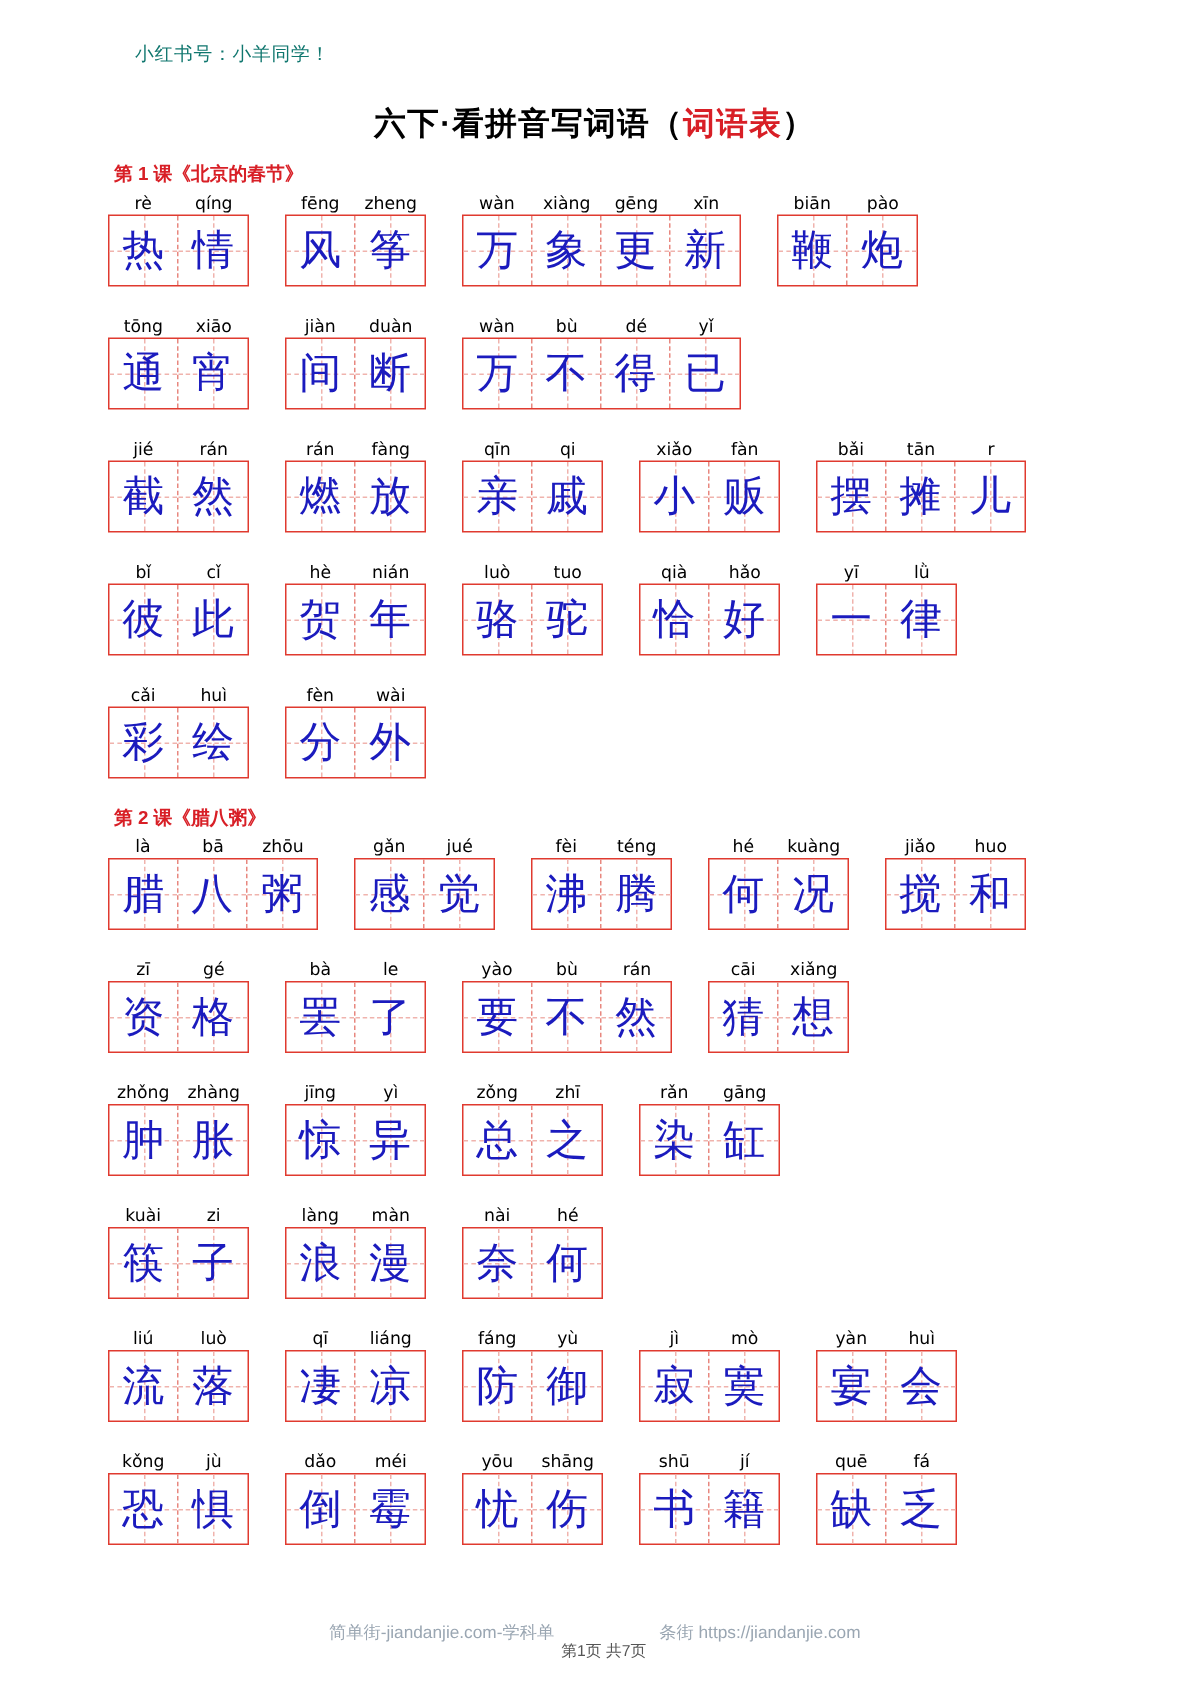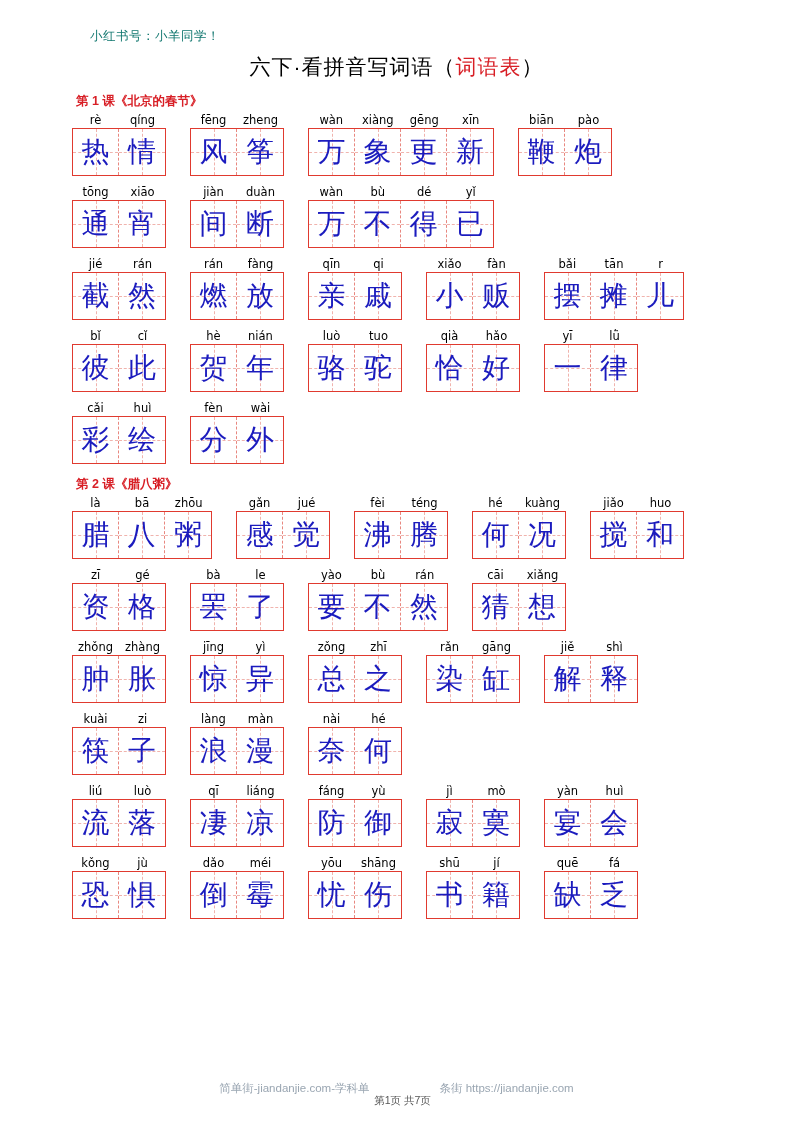--- a/index.html
+++ b/index.html
@@ -25,23 +25,23 @@
   .top-note {
     font-size: 12.5px;
     color: #0f766e;
     padding-top: 28px;
     padding-left: 42px;
     letter-spacing: 0.5px;
   }
   .doc-title {
     text-align: center;
     font-size: 21px;
-    font-weight: normal;
+    font-weight: bold;
     color: #000000;
-    margin-top: 8px;
+    margin-top: 23px;
     letter-spacing: 1px;
   }
   .doc-title .accent {
     color: #d81f26;
   }
   .lesson-header {
     font-size: 12.5px;
     font-weight: bold;
     color: #d81f26;
     margin-top: 12px;
@@ -49,21 +49,21 @@
     padding-left: 28px;
   }
   .lesson-block {
     margin-bottom: 6px;
   }
   .row {
     display: flex;
     flex-direction: row;
     align-items: flex-start;
     justify-content: flex-start;
-    margin-bottom: 8px;
+    margin-bottom: 18px;
     padding-left: 24px;
   }
   .word-group {
     margin-right: 24px;
     display: flex;
     flex-direction: column;
     align-items: center;
   }
   .pinyin-line {
     display: flex;
@@ -649,34 +649,20 @@
             </div>
             <div class="char-line">
               <div class="char-cell">
                 <span class="char">染</span>
               </div>
               <div class="char-cell">
                 <span class="char">缸</span>
               </div>
             </div>
           </div>
-          <div class="word-group">
-            <div class="pinyin-line">
-              <div class="pinyin">jiě</div>
-              <div class="pinyin">shì</div>
-            </div>
-            <div class="char-line">
-              <div class="char-cell">
-                <span class="char">解</span>
-              </div>
-              <div class="char-cell">
-                <span class="char">释</span>
-              </div>
-            </div>
-          </div>
         </div>
         <div class="row">
           <div class="word-group">
             <div class="pinyin-line">
               <div class="pinyin">kuài</div>
               <div class="pinyin">zi</div>
             </div>
             <div class="char-line">
               <div class="char-cell">
                 <span class="char">筷</span>

